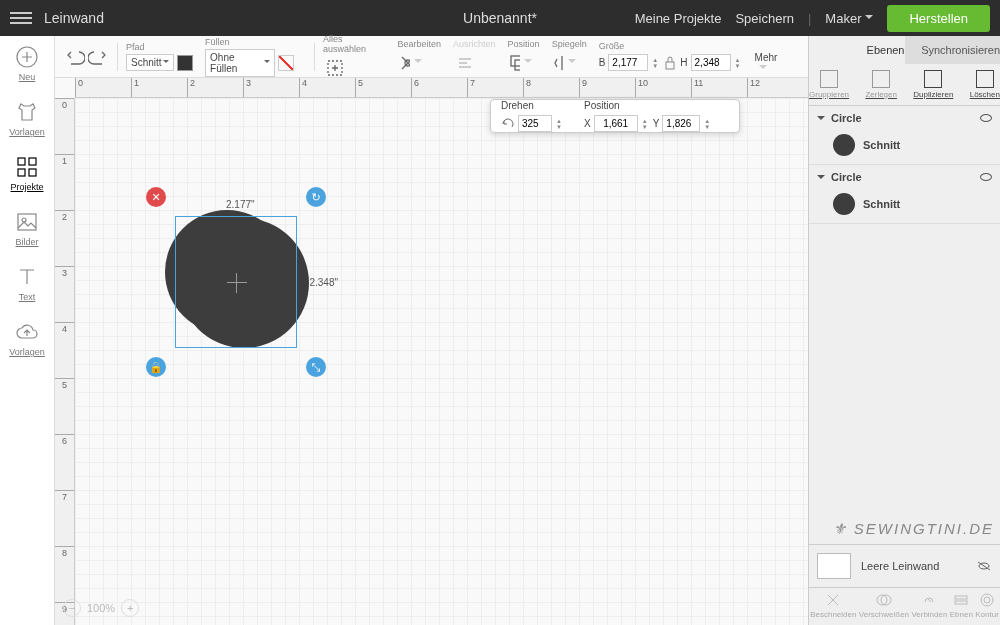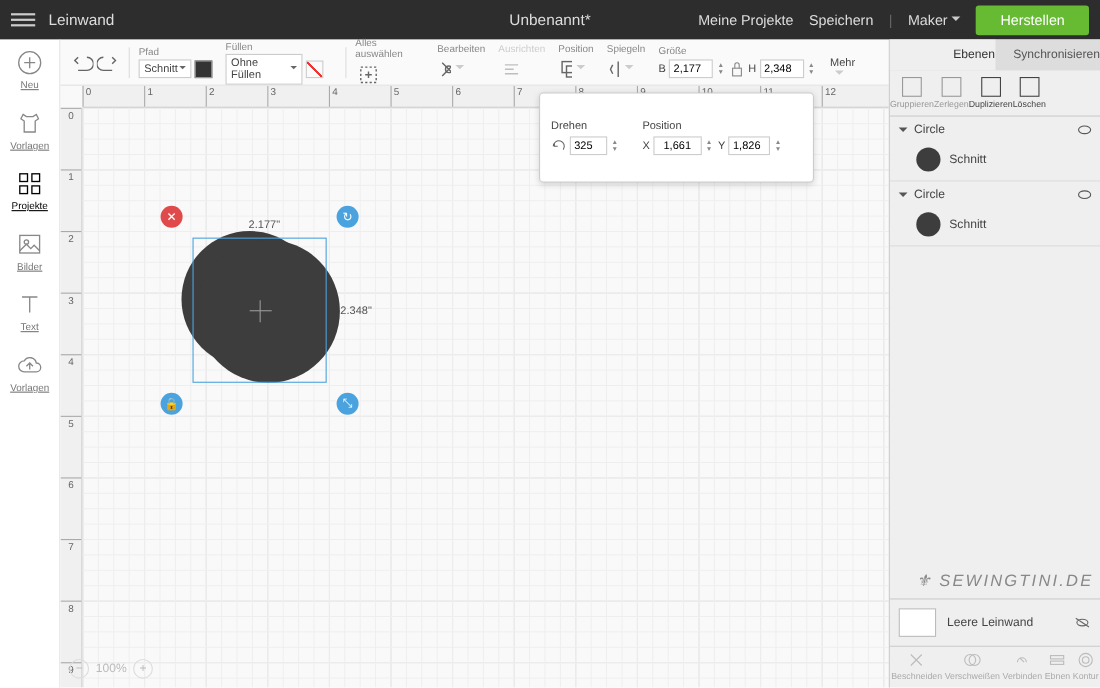--- a/index.html
+++ b/index.html
@@ -35,21 +35,21 @@
 .sel-box { border: 1px solid #ccc; background: #fff; padding: 2px 4px; font-size: 10px; display: flex; align-items: center; min-width: 48px; }
 .sel-box::after { content: ""; margin-left: auto; border: 3px solid transparent; border-top-color: #666; }
 .swatch { width: 16px; height: 16px; background: #333; border: 1px solid #999; }
 .slash { width: 16px; height: 16px; background: linear-gradient(to top right, transparent 45%, #e33 45%, #e33 55%, transparent 55%); border: 1px solid #ccc; }
 .num-in { width: 40px; border: 1px solid #ccc; padding: 2px 3px; font-size: 10px; }
 .spinner { display: flex; flex-direction: column; margin-left: 1px; }
 .spinner span { width: 8px; height: 6px; font-size: 6px; color: #888; line-height: 6px; cursor: pointer; }
 .disabled { opacity: .4; }
 
 
-.popup { position: absolute; left: 490px; top: 84px; width: 250px; background: #fff; border: 1px solid #ccc; border-radius: 4px; box-shadow: 0 2px 6px rgba(0,0,0,.15); padding: 24px 10px; display: flex; gap: 20px; font-size: 10px; z-index: 5; }
+.popup { position: absolute; left: 490px; top: 99px; width: 250px; background: #fff; border: 1px solid #ccc; border-radius: 4px; box-shadow: 0 2px 6px rgba(0,0,0,.15); padding: 0 10px; display: flex; gap: 20px; font-size: 10px; z-index: 5; }
 .popup .col { display: flex; flex-direction: column; gap: 4px; }
 .popup .row { display: flex; align-items: center; gap: 3px; }
 
 
 .canvas-wrap { position: absolute; left: 55px; top: 78px; right: 192px; bottom: 0; background: #f9f9f9; overflow: hidden; }
 .ruler-h { position: absolute; left: 20px; top: 0; right: 0; height: 20px; background: #f0f0f0; border-bottom: 1px solid #ccc; }
 .ruler-h .tick { position: absolute; top: 0; bottom: 0; border-left: 1px solid #aaa; font-size: 9px; padding-left: 2px; color: #666; }
 .ruler-v { position: absolute; left: 0; top: 20px; bottom: 0; width: 20px; background: #f0f0f0; border-right: 1px solid #ccc; }
 .ruler-v .tick { position: absolute; left: 0; right: 0; border-top: 1px solid #aaa; font-size: 9px; padding-top: 1px; text-align: center; color: #666; }
 .grid { position: absolute; left: 20px; top: 20px; right: 0; bottom: 0;
@@ -70,25 +70,25 @@
 .crosshair::before { left: 9px; top: 0; width: 1px; height: 20px; }
 .crosshair::after { top: 9px; left: 0; height: 1px; width: 20px; }
 .zoom-ctl { position: absolute; left: 8px; bottom: 8px; display: flex; align-items: center; gap: 6px; color: #bbb; font-size: 11px; }
 .zoom-ctl .zb { width: 18px; height: 18px; border: 1px solid #ddd; border-radius: 50%; text-align: center; line-height: 16px; }
 
 
 .rpanel { position: absolute; right: 0; top: 36px; bottom: 0; width: 192px; background: #efefef; border-left: 1px solid #ccc; display: flex; flex-direction: column; font-size: 11px; }
 .rtabs { display: flex; height: 28px; background: #ddd; }
 .rtabs div { flex: 1; text-align: right; line-height: 28px; font-size: 11px; color: #555; cursor: pointer; }
 .rtabs div.act { background: #efefef; color: #333; }
-.ractions { display: flex; justify-content: flex-start; padding: 6px 0; border-bottom: 1px solid #ccc; }
+.ractions { display: flex; justify-content: space-between; padding: 6px 0; border-bottom: 1px solid #ccc; text-decoration: underline; }
 .ract { display: flex; flex-direction: column; align-items: center; gap: 2px; font-size: 8px; color: #999; cursor: pointer; }
 .ract.en { color: #444; }
 .ract .ic { width: 18px; height: 18px; border: 1px solid currentColor; }
-.layer { border-bottom: 1px solid #ddd; }
+.layer { border-bottom: 1px solid #ddd; font-weight: bold; }
 .layer-h { display: flex; align-items: center; padding: 6px 8px; gap: 6px; cursor: pointer; }
 .layer-h .tri { border: 4px solid transparent; border-top-color: #555; margin-top: 3px; }
 .layer-h .eye { margin-left: auto; width: 12px; height: 8px; border: 1px solid #555; border-radius: 50%; }
 .layer-row { display: flex; align-items: center; padding: 4px 8px 8px 24px; gap: 8px; }
 .layer-row .circ { width: 22px; height: 22px; border-radius: 50%; background: #3d3d3d; }
 .rspacer { flex: 1; position: relative; }
 .watermark { font-family: cursive; font-style: italic; letter-spacing: 2px; color: #888; font-size: 15px; }
 .blank-row { border-top: 1px solid #ccc; padding: 8px; display: flex; align-items: center; gap: 10px; }
 .blank-row .thumb { width: 34px; height: 26px; border: 1px solid #bbb; background: #fff; }
 .rfoot { display: flex; justify-content: space-around; padding: 4px 0 6px; border-top: 1px solid #ccc; }

